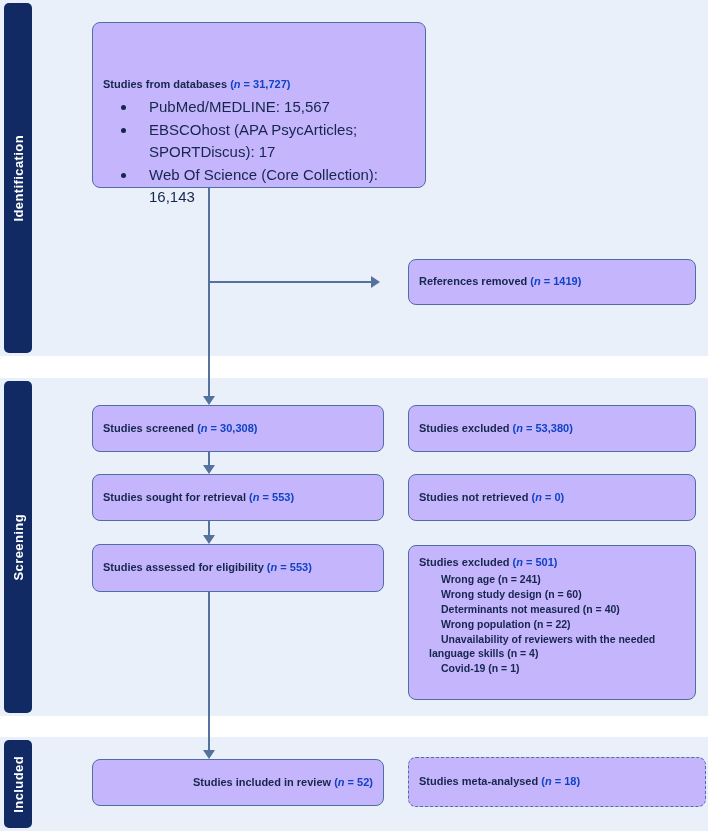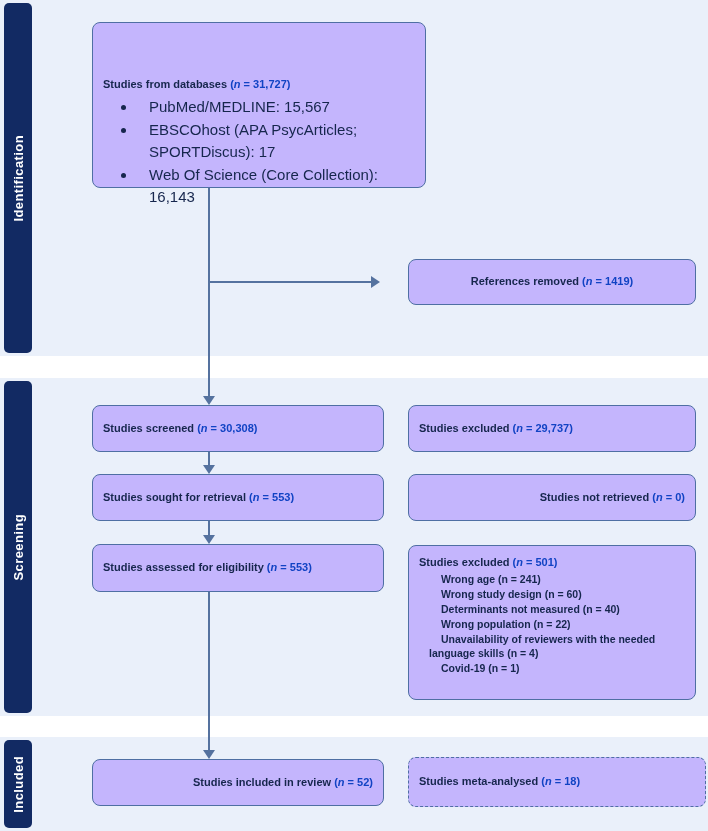--- a/index.html
+++ b/index.html
@@ -62,25 +62,25 @@
 
   ul.dblist{margin:3px 0 0 0;padding:0 0 0 34px;list-style:disc;}
   ul.dblist li{margin:1.5px 0;font-weight:normal;color:#16264d;font-size:15px;padding-left:12px;}
 
   ul.reasons{margin:1px 0 0 0;padding:0 0 0 22px;list-style:none;}
   ul.reasons li{margin:0;font-weight:bold;color:#16264d;font-size:10.5px;line-height:1.42;}
   ul.reasons li.wrap{padding-left:0;margin-left:-12px;}
 
   
   #box-databases   {left:64px; top:22px;  width:334px; height:166px;}
-  #box-removed     {left:380px;top:259px; width:288px; height:46px;text-align:center;}
+  #box-removed     {left:380px;top:259px; width:288px; height:46px;}
   #box-screened    {left:64px; top:405px; width:292px; height:47px;}
   #box-excluded1   {left:380px;top:405px; width:288px; height:47px;}
   #box-sought      {left:64px; top:474px; width:292px; height:47px;}
-  #box-notretr     {left:380px;top:474px; width:288px; height:47px;text-align:right;}
+  #box-notretr     {left:380px;top:474px; width:288px; height:47px;}
   #box-assessed    {left:64px; top:544px; width:292px; height:48px;}
   #box-excluded2   {left:380px;top:545px; width:288px; height:155px;}
   #box-included    {left:64px; top:759px; width:292px; height:47px;text-align:right;}
   #box-meta        {left:380px;top:757px; width:298px; height:50px;}
 
   
   .ln{position:absolute;background:#55729f;}
   .vline{width:2px;}
   .hline{height:2px;}
   .arrow-d{
@@ -165,21 +165,21 @@
   <div class="box" id="box-screened">
     <div class="box-inner">
       <span class="lbl">Studies screened</span>
       <span class="n">(<i>n</i><span> = 30,308)</span></span>
     </div>
   </div>
 
   <div class="box" id="box-excluded1">
     <div class="box-inner">
       <span class="lbl">Studies excluded</span>
-      <span class="n">(<i>n</i><span> = 29,737)</span></span>
+      <span class="n">(<i>n</i><span> = 53,380)</span></span>
     </div>
   </div>
 
   <div class="box" id="box-sought">
     <div class="box-inner">
       <span class="lbl">Studies sought for retrieval</span>
       <span class="n">(<i>n</i><span> = 553)</span></span>
     </div>
   </div>
 

